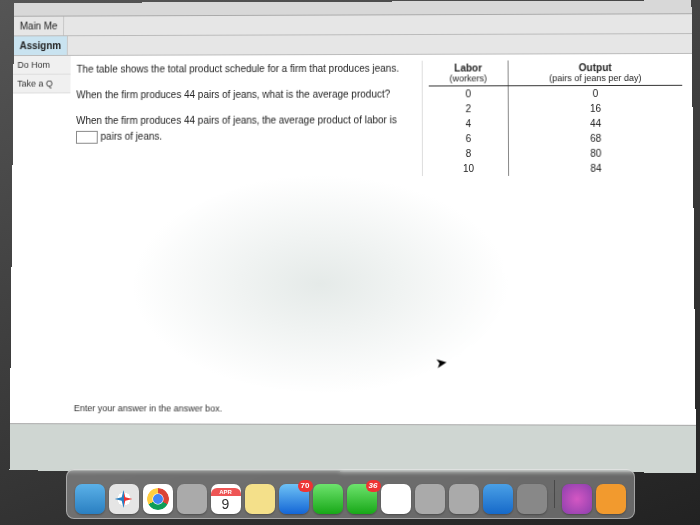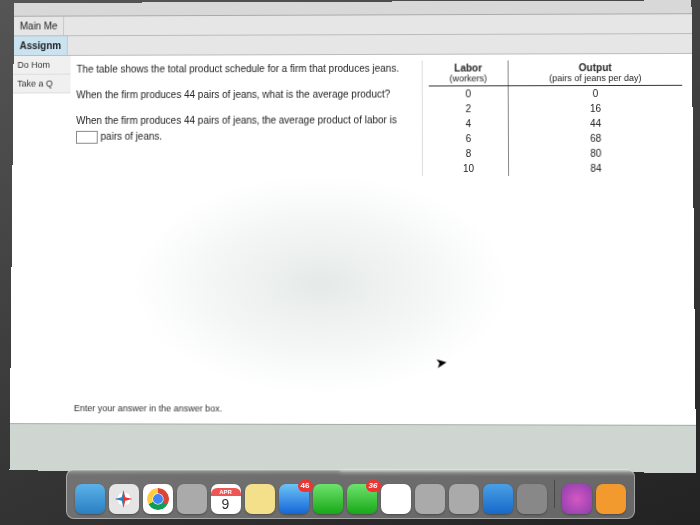--- a/index.html
+++ b/index.html
@@ -238,21 +238,21 @@
     <div class="dock-icon finder"></div>
     <div class="dock-icon safari"></div>
     <div class="dock-icon chrome"></div>
     <div class="dock-icon generic"></div>
     <div class="dock-icon cal-icon">
       <span class="month">APR</span>
       <span class="day">9</span>
     </div>
     <div class="dock-icon notes"></div>
     <div class="dock-icon mail">
-      <span class="badge">46</span>
+      <span class="badge">70</span>
     </div>
     <div class="dock-icon facetime"></div>
     <div class="dock-icon messages">
       <span class="badge">36</span>
     </div>
     <div class="dock-icon photos"></div>
     <div class="dock-icon generic"></div>
     <div class="dock-icon generic"></div>
     <div class="dock-icon appstore"></div>
     <div class="dock-icon sysprefs"></div>

